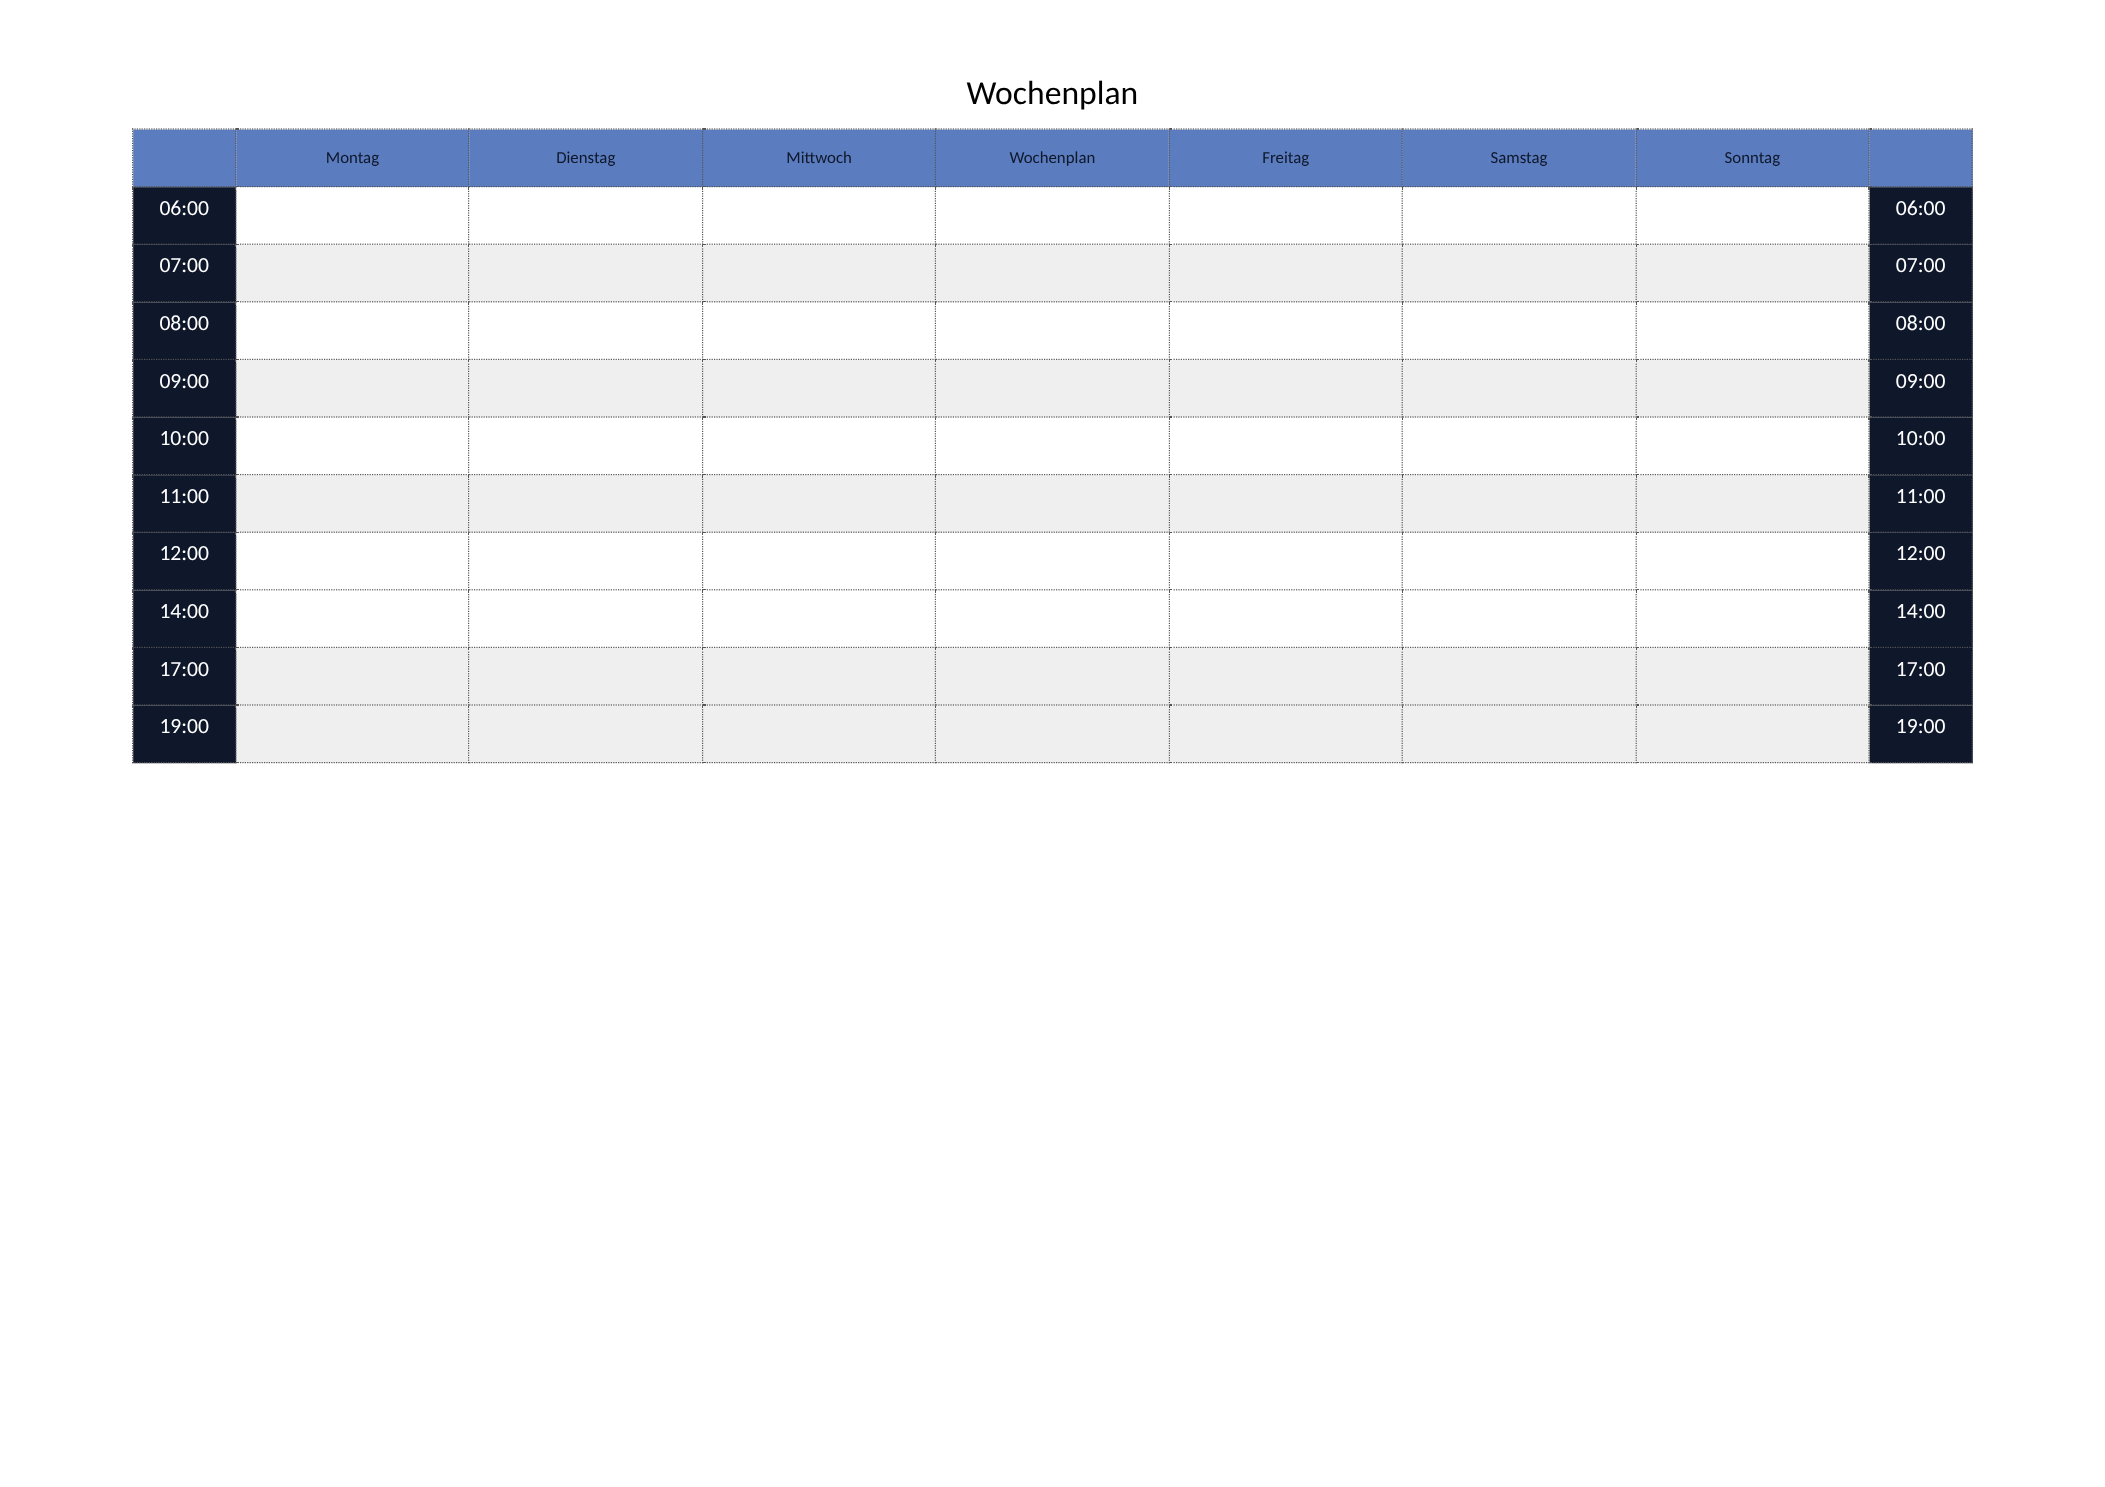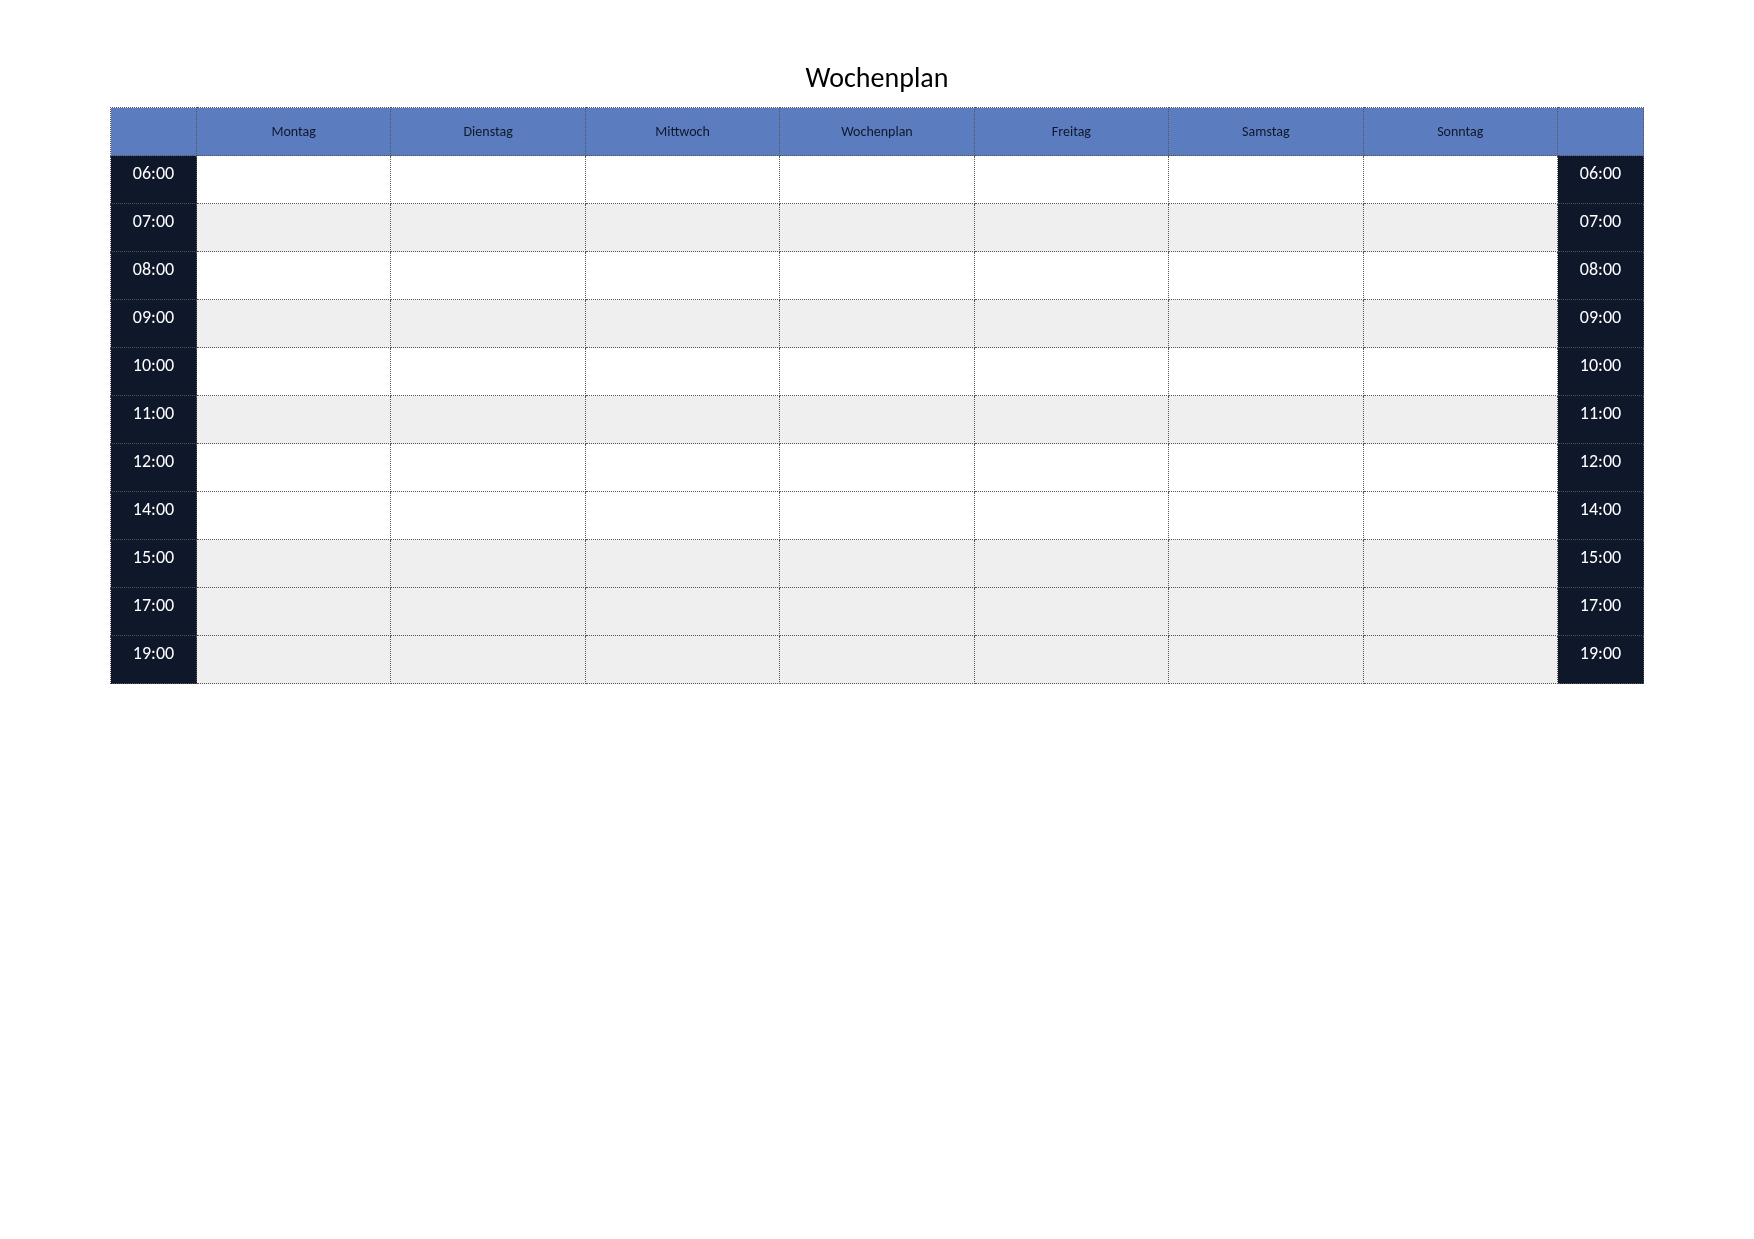--- a/index.html
+++ b/index.html
@@ -163,31 +163,20 @@
         <td class="slot"></td>
         <td class="slot"></td>
         <td class="slot"></td>
         <td class="slot"></td>
         <td class="slot"></td>
         <td class="slot"></td>
         <td class="slot"></td>
         <td class="timecell">14:00</td>
       </tr>
       <tr class="even">
-        <td class="timecell">15:00</td>
-        <td class="slot"></td>
-        <td class="slot"></td>
-        <td class="slot"></td>
-        <td class="slot"></td>
-        <td class="slot"></td>
-        <td class="slot"></td>
-        <td class="slot"></td>
-        <td class="timecell">15:00</td>
-      </tr>
-      <tr class="even">
         <td class="timecell">17:00</td>
         <td class="slot"></td>
         <td class="slot"></td>
         <td class="slot"></td>
         <td class="slot"></td>
         <td class="slot"></td>
         <td class="slot"></td>
         <td class="slot"></td>
         <td class="timecell">17:00</td>
       </tr>

